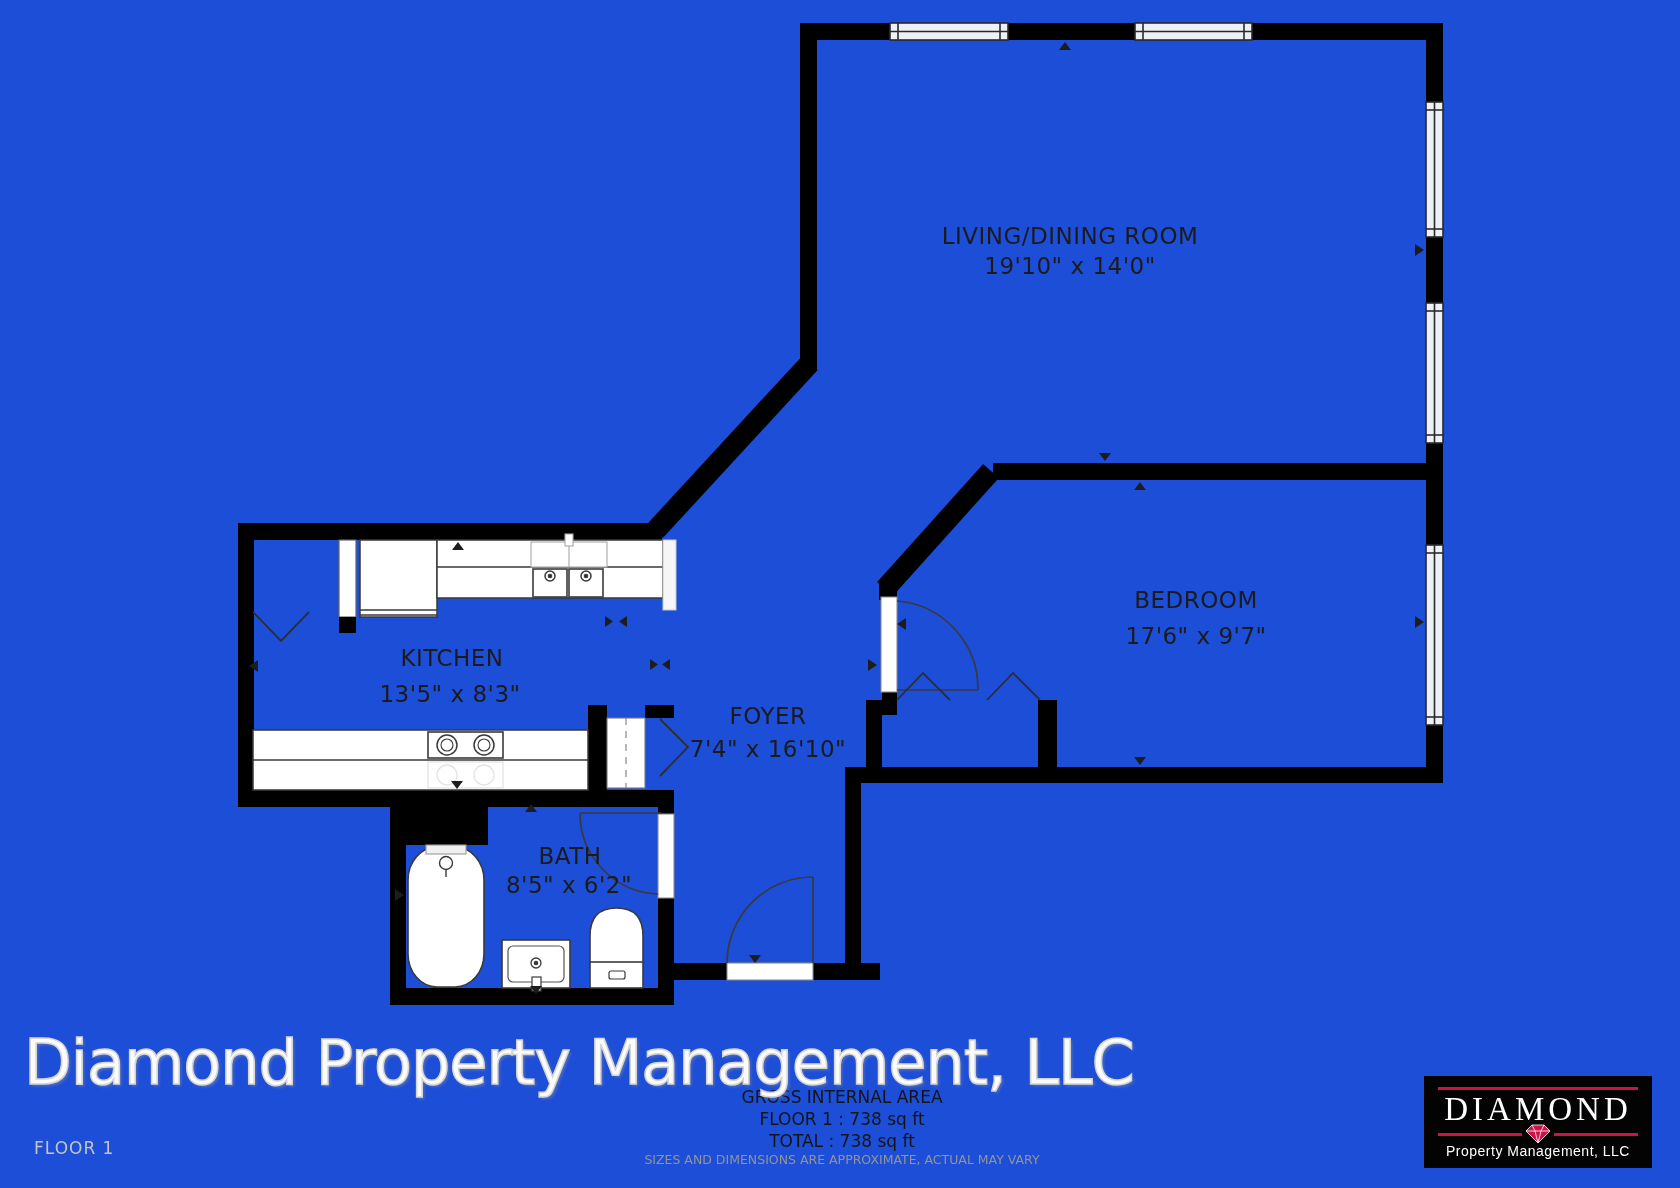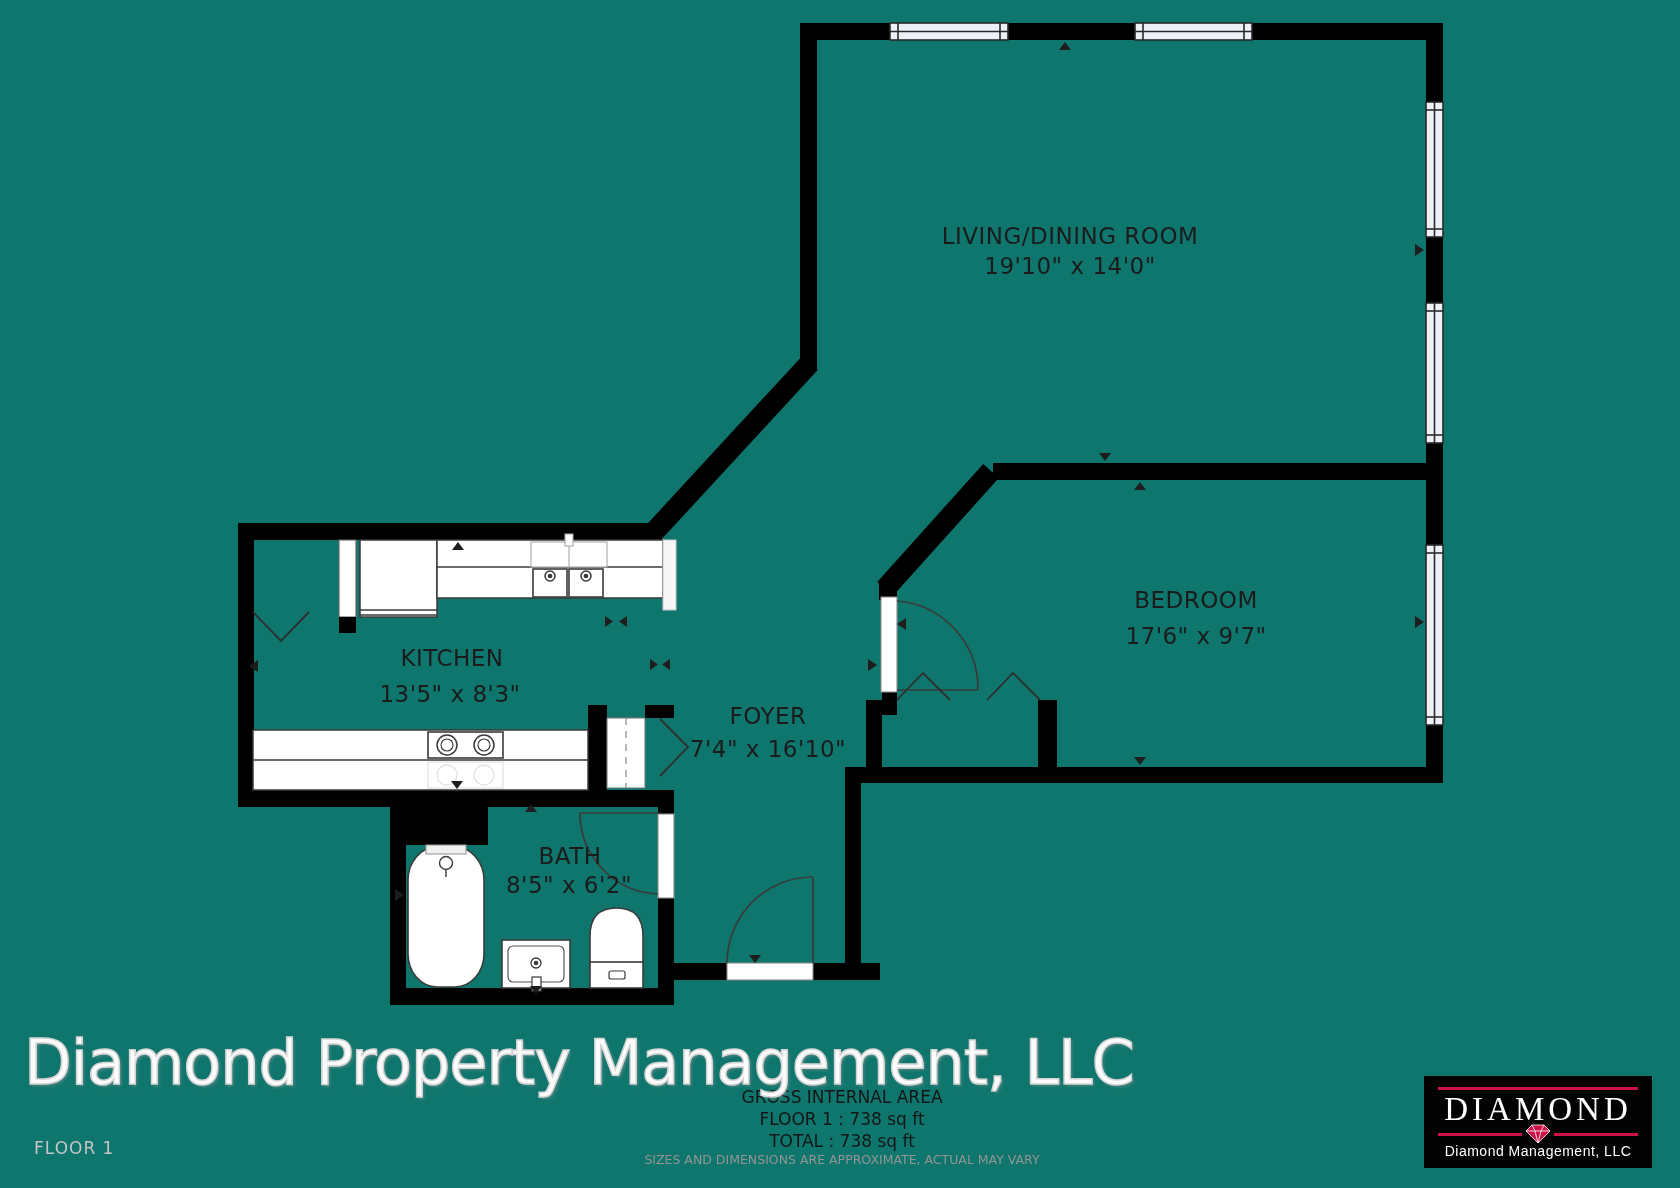--- a/index.html
+++ b/index.html
@@ -1,17 +1,17 @@
 <!DOCTYPE html>
 <html><head>
 <meta charset="utf-8">
 <style>
   html,body{margin:0;padding:0;width:1680px;height:1188px;background:#ffffff;overflow:hidden;
             font-family:"DejaVu Sans",sans-serif;}
-  .stage{position:relative;width:1680px;height:1188px;background:#0f766e;}
+  .stage{position:relative;width:1680px;height:1188px;background:#1d4ed8;}
   .stage > svg{position:absolute;left:0;top:0;z-index:1;}
   .floor-label{position:absolute;left:34px;top:1138px;font-size:17px;color:#c4c4c4;
                letter-spacing:1px;z-index:2;}
   .watermark{position:absolute;left:24px;top:1026px;z-index:3;white-space:nowrap;
              font-size:62px;letter-spacing:-1px;color:#fbfbfb;
              -webkit-text-stroke:1.5px #d4d4d4;
              text-shadow:2px 2px 3px rgba(150,150,150,0.45);}
   .logo{position:absolute;left:1424px;top:1076px;width:228px;height:92px;background:#030303;
         z-index:4;box-sizing:border-box;display:flex;flex-direction:column;align-items:stretch;}
   .logo-rule-top{height:3px;background:#ce1148;margin:11px 14px 0 14px;}
@@ -244,16 +244,16 @@
         <g stroke="#ffffff" stroke-width="0.8" fill="none">
           <line x1="1" y1="7" x2="25" y2="7"></line>
           <line x1="7" y1="1" x2="10" y2="7"></line>
           <line x1="19" y1="1" x2="16" y2="7"></line>
           <line x1="10" y1="7" x2="13" y2="19"></line>
           <line x1="16" y1="7" x2="13" y2="19"></line>
         </g>
       </svg>
       <div class="bar"></div>
     </div>
-    <div class="logo-sub">Diamond Management, LLC</div>
+    <div class="logo-sub">Property Management, LLC</div>
   </div>
 
 </div>
 
 </body></html>

